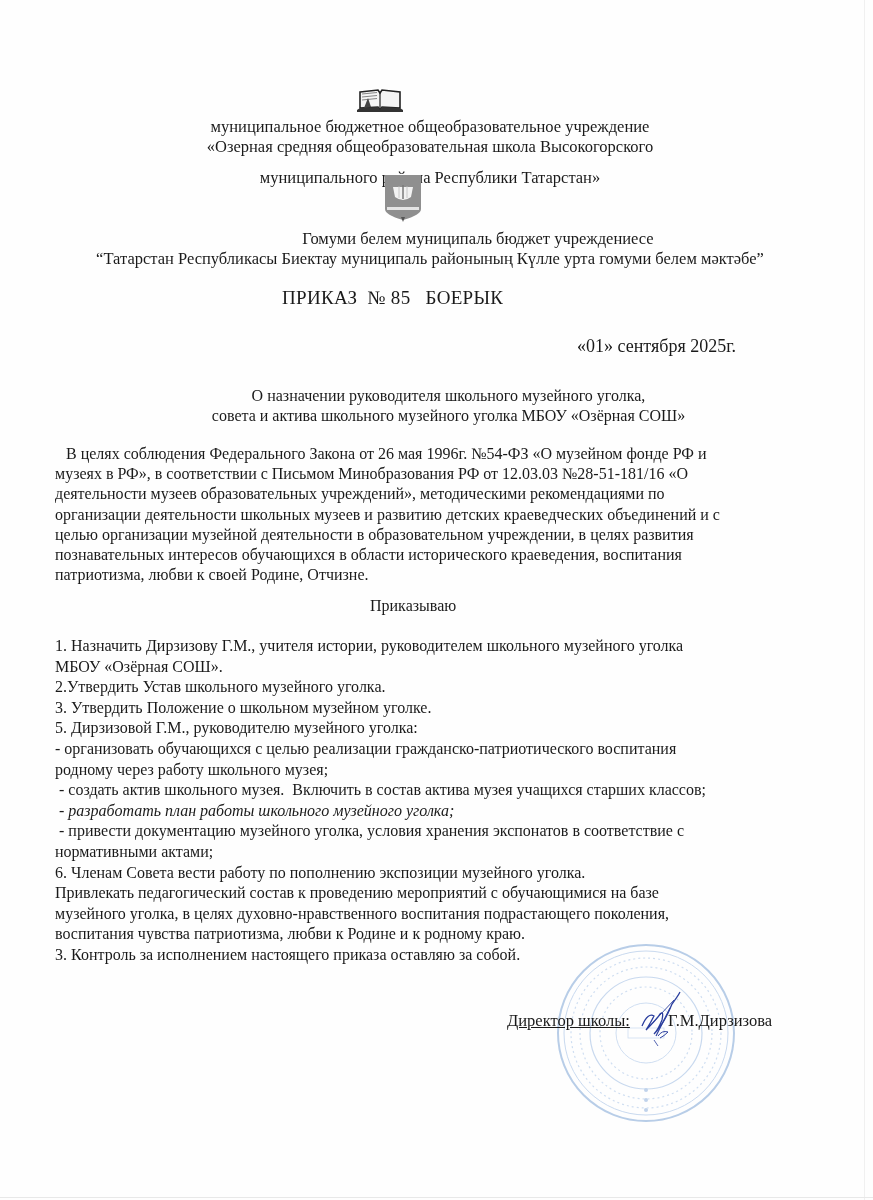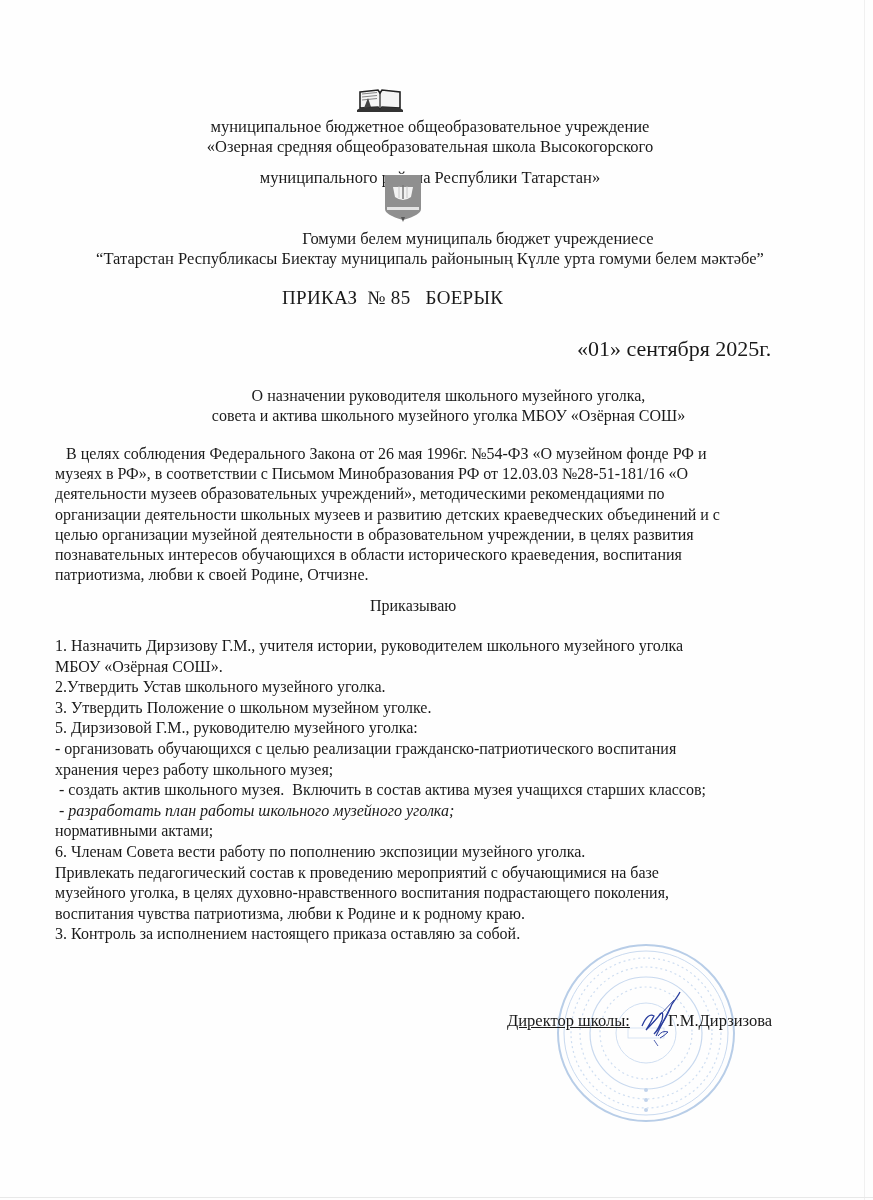--- a/index.html
+++ b/index.html
@@ -48,21 +48,21 @@
       left: 282px;
       top: 287px;
       font-size: 19px;
       letter-spacing: 0.3px;
       white-space: pre;
     }
     .order-date {
       position: absolute;
       left: 577px;
       top: 336px;
-      font-size: 22px;
+      font-size: 18px;
       white-space: nowrap;
     }
     .subject {
       position: absolute;
       left: 0;
       width: 873px;
       text-align: center;
       font-size: 16px;
       line-height: 20px;
       padding-left: 12px;
@@ -187,23 +187,24 @@
 
   <div class="ordering-word">Приказываю</div>
 
   <div class="list">
     <span class="line">1. Назначить Дирзизову Г.М., учителя истории,  руководителем школьного музейного уголка</span>
     <span class="line">МБОУ «Озёрная СОШ».</span>
     <span class="line">2.Утвердить Устав школьного музейного уголка.</span>
     <span class="line">3. Утвердить Положение о школьном музейном уголке.</span>
     <span class="line">5. Дирзизовой Г.М., руководителю музейного уголка:</span>
     <span class="line">- организовать обучающихся с целью реализации гражданско-патриотического воспитания</span>
-    <span class="line">хранения через работу школьного музея;</span>
+    <span class="line">родному через работу школьного музея;</span>
     <span class="line" style="white-space:pre;"> - создать актив школьного музея.  Включить в состав актива музея учащихся старших классов;</span>
     <span class="line" style="white-space:pre;font-style:italic;"> - разработать план работы школьного музейного уголка;</span>
+    <span class="line" style="white-space:pre;"> - привести документацию музейного уголка, условия хранения экспонатов в соответствие с</span>
     <span class="line">нормативными актами;</span>
     <span class="line">6. Членам Совета вести работу по пополнению экспозиции музейного уголка.</span>
     <span class="line">Привлекать педагогический состав к проведению мероприятий с обучающимися на базе</span>
     <span class="line">музейного уголка, в целях духовно-нравственного воспитания подрастающего поколения,</span>
     <span class="line">воспитания чувства патриотизма, любви к Родине и к родному краю.</span>
     <span class="line">3. Контроль за исполнением настоящего приказа оставляю за собой.</span>
   </div>
 
   <svg class="stamp" viewBox="0 0 186 186">
     <circle cx="93" cy="93" r="88" fill="none" stroke="#7fa6d6" stroke-width="2"></circle>

